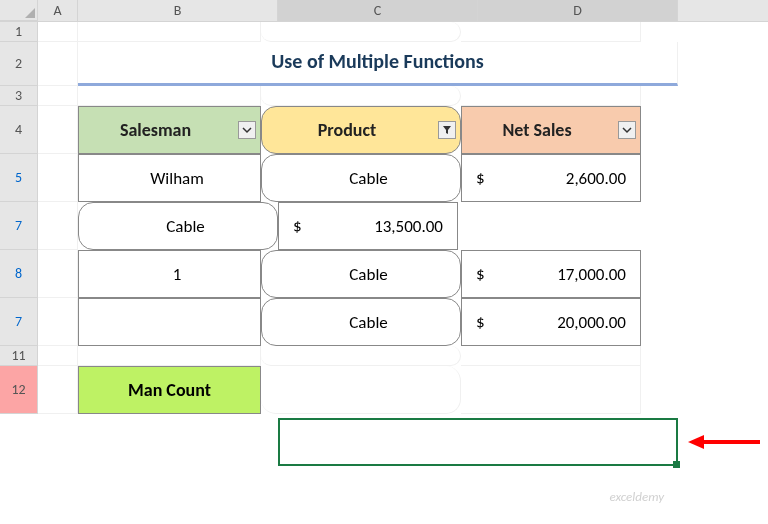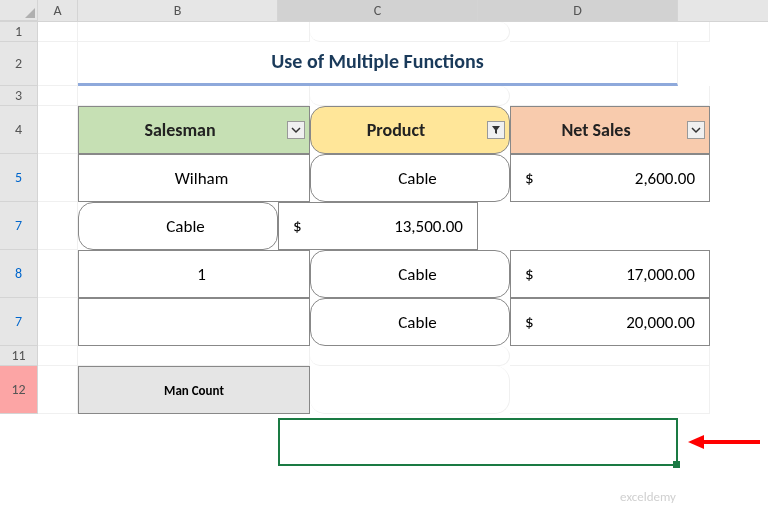--- a/index.html
+++ b/index.html
@@ -82,23 +82,23 @@
     }
     .cell {
       border-right: 1px solid #f0f0f0;
       border-bottom: 1px solid #f0f0f0;
       display: flex;
       align-items: center;
       padding: 0 5px;
       font-size: 16px;
     }
     .cell.col-A { width: 40px; }
-    .cell.col-B { width: 232px; }
+    .cell.col-B { width: 183px; }
     .cell.col-C { width: 200px; border-radius: 15px; }
-    .cell.col-D { width: 200px; }
+    .cell.col-D { width: 180px; }
     .title-row {
       height: 44px;
     }
     .title-cell {
       width: 600px;
       font-size: 20px;
       font-weight: bold;
       color: #1a3a5a;
       justify-content: center;
       border-bottom: 3px solid #8ea9db;
@@ -145,24 +145,24 @@
       justify-content: space-between;
       padding: 0 14px;
     }
     .data-cell.money .dollar {
       font-size: 17px;
     }
     .data-cell.money .amount {
       font-size: 17px;
     }
     .mancount-label {
-      background: #e5e5e5;
+      background: #bef264;
       border: 1px solid #888;
       font-weight: bold;
-      font-size: 13px;
+      font-size: 18px;
       justify-content: center;
     }
     .selection-box {
       position: absolute;
       border: 2.5px solid #1a7a43;
       pointer-events: none;
       z-index: 10;
     }
     .selection-handle {
       position: absolute;
@@ -170,24 +170,25 @@
       bottom: -4px;
       width: 7px;
       height: 7px;
       background: #1a7a43;
     }
     .arrow {
       position: absolute;
     }
     .watermark {
       position: absolute;
-      right: 92px;
+      right: 104px;
       bottom: 20px;
       font-size: 13px;
       color: #d0d0d0;
+      font-style: italic;
     }
     .header-text {
       padding-right: 28px;
       width: 100%;
       text-align: center;
     }
   </style>
 </head>
 <body>
 

